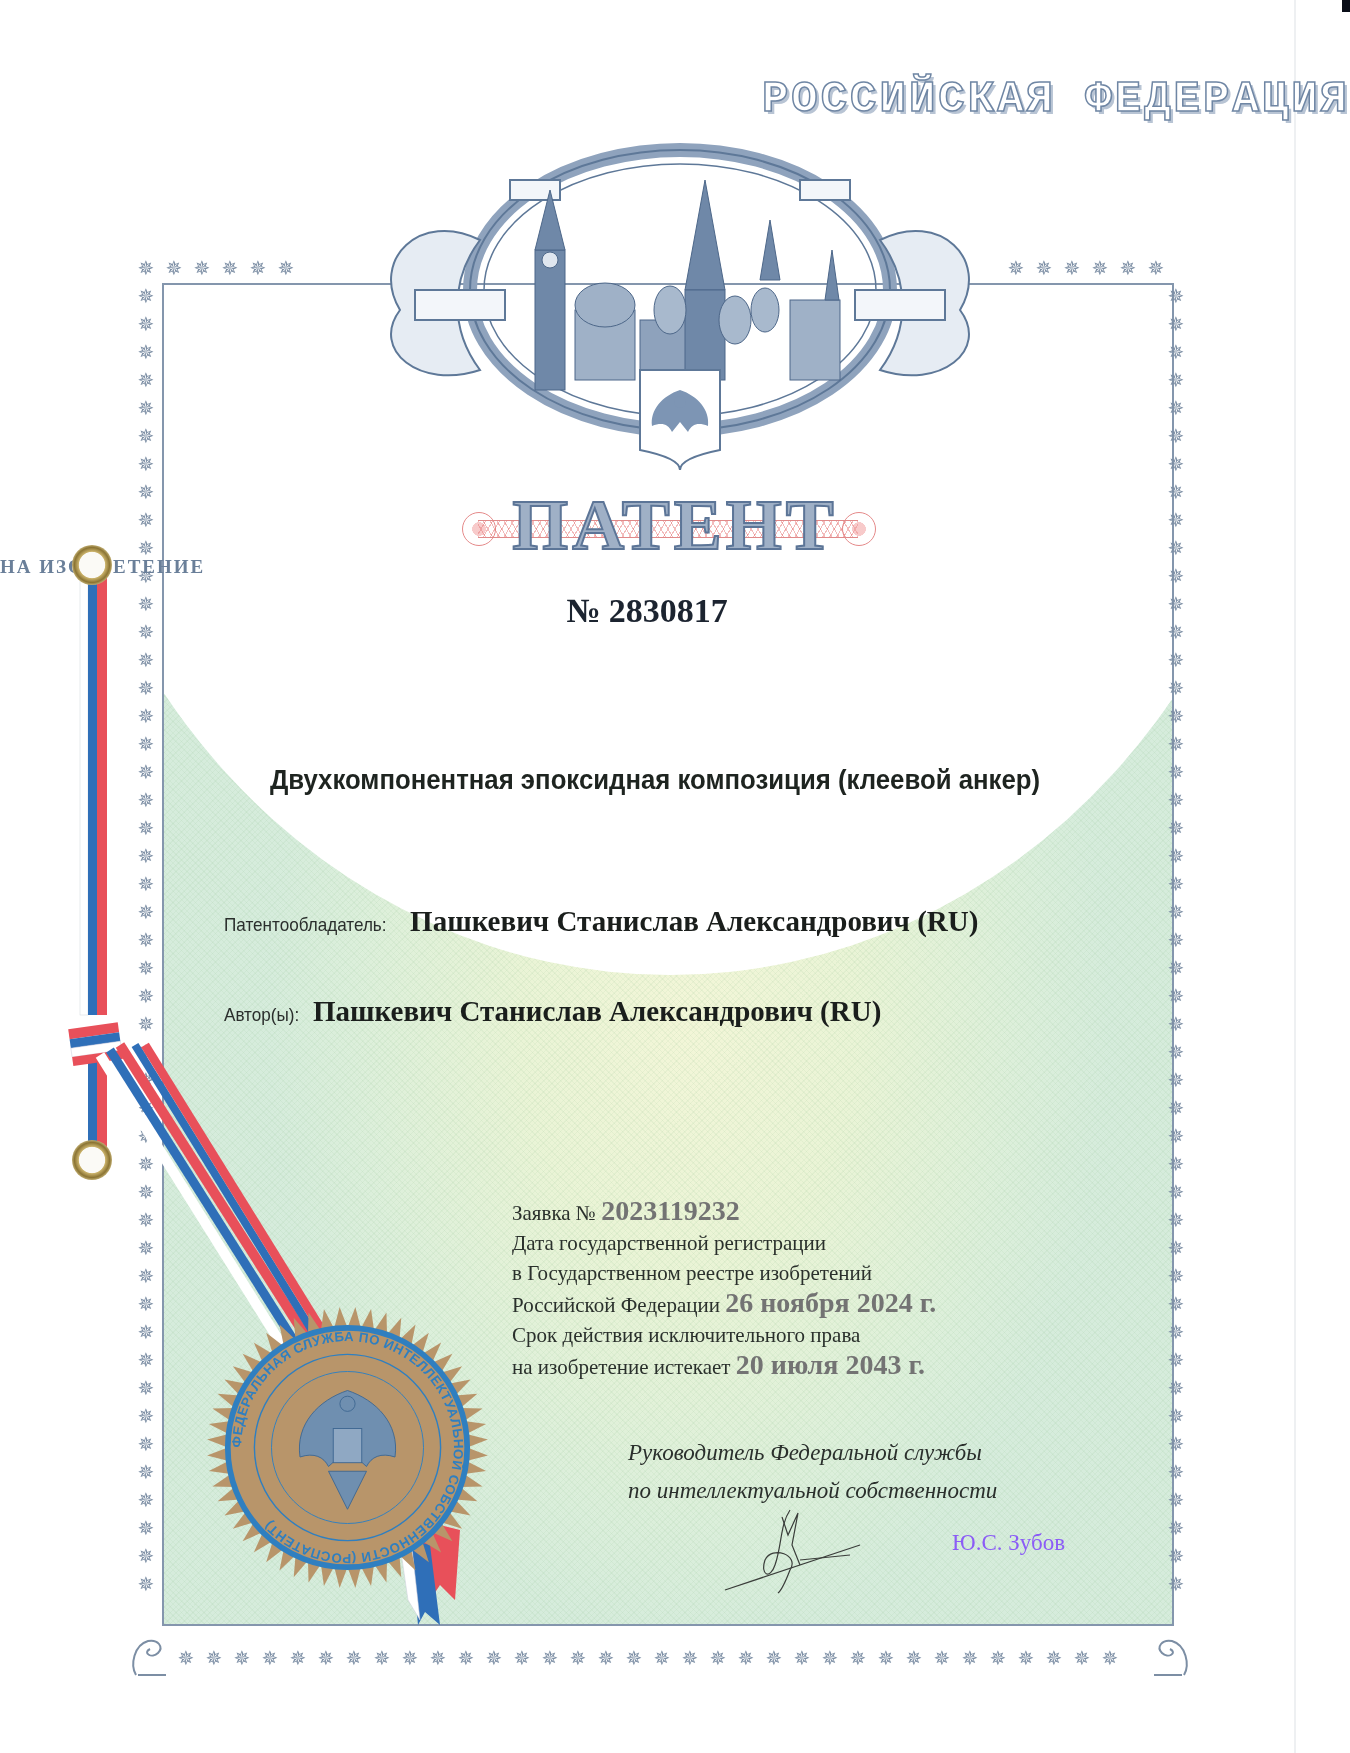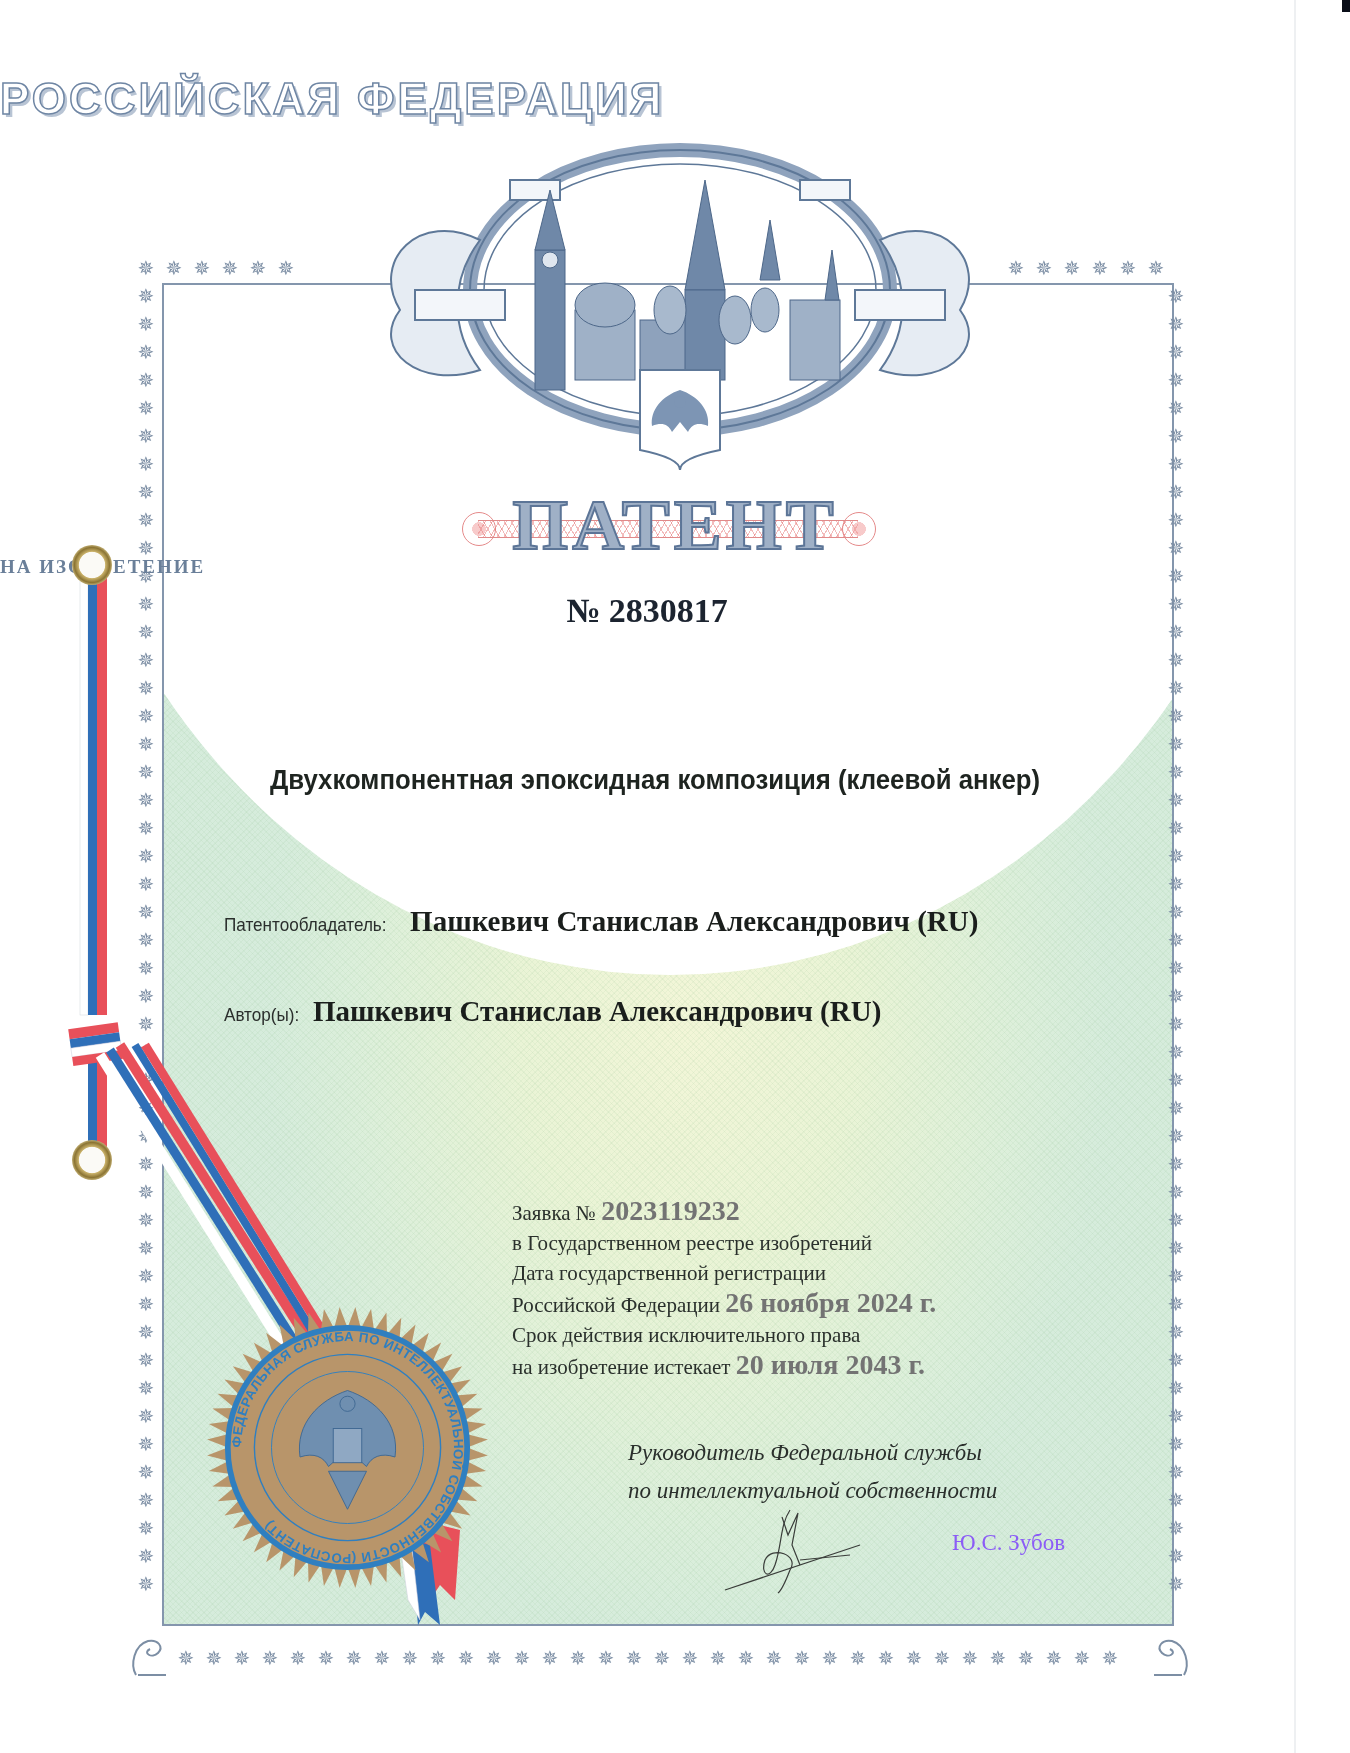--- a/index.html
+++ b/index.html
@@ -31,22 +31,22 @@
       repeating-linear-gradient(-45deg, rgba(140,190,140,0.10) 0 1px, transparent 1px 4px),
       radial-gradient(ellipse 420px 620px at 52% 55%, #f3f6d8 0%, #eaf4d6 40%, #dcefdb 80%, #d6ecdc 100%);
   }
   .top-white {
     position: absolute; left: -120px; top: -680px; width: 1252px; height: 1370px;
     border-radius: 50%; background: #ffffff;
   }
 
   
   .rf-title {
-    position: absolute; left: 0; width: 1350px; top: 74px; text-align: left;
-    font-family: Liberation Sans, sans-serif; font-size: 44px; letter-spacing: 3px;
+    position: absolute; left: 0; width: 1350px; top: 74px; text-align: right;
+    font-family: Liberation Mono, monospace; font-size: 44px; letter-spacing: 3px;
     color: #ffffff; -webkit-text-stroke: 1.5px #6f86a4; font-weight: bold;
     text-shadow: 3px 3px 0 #b8c4d4;
   }
   .emblem-wrap { position: absolute; left: 340px; top: 140px; width: 680px; height: 330px; }
   .emblem-wrap svg { width: 100%; height: 100%; }
 
   .patent-word {
     position: absolute; left: 0; width: 1350px; top: 484px; text-align: center;
     font-size: 72px; font-weight: bold; letter-spacing: 4px;
     color: #9fb0c6; -webkit-text-stroke: 2px #5c7597;
@@ -319,22 +319,22 @@
 <div class="field-line" style="top:995px">
   <span class="field-label">Автор(ы):</span>
   <span class="field-value">Пашкевич Станислав Александрович (RU)</span>
 </div>
 
 <div class="meta">
   <div>
     <span>Заявка №</span>
     <b>2023119232</b>
   </div>
+  <div>Дата государственной регистрации</div>
   <div>в Государственном реестре изобретений</div>
-  <div>Дата государственной регистрации</div>
   <div>
     <span>Российской Федерации</span>
     <b>26 ноября 2024 г.</b>
   </div>
   <div>Срок действия исключительного права</div>
   <div>
     <span>на изобретение истекает</span>
     <b>20 июля 2043 г.</b>
   </div>
 </div>

